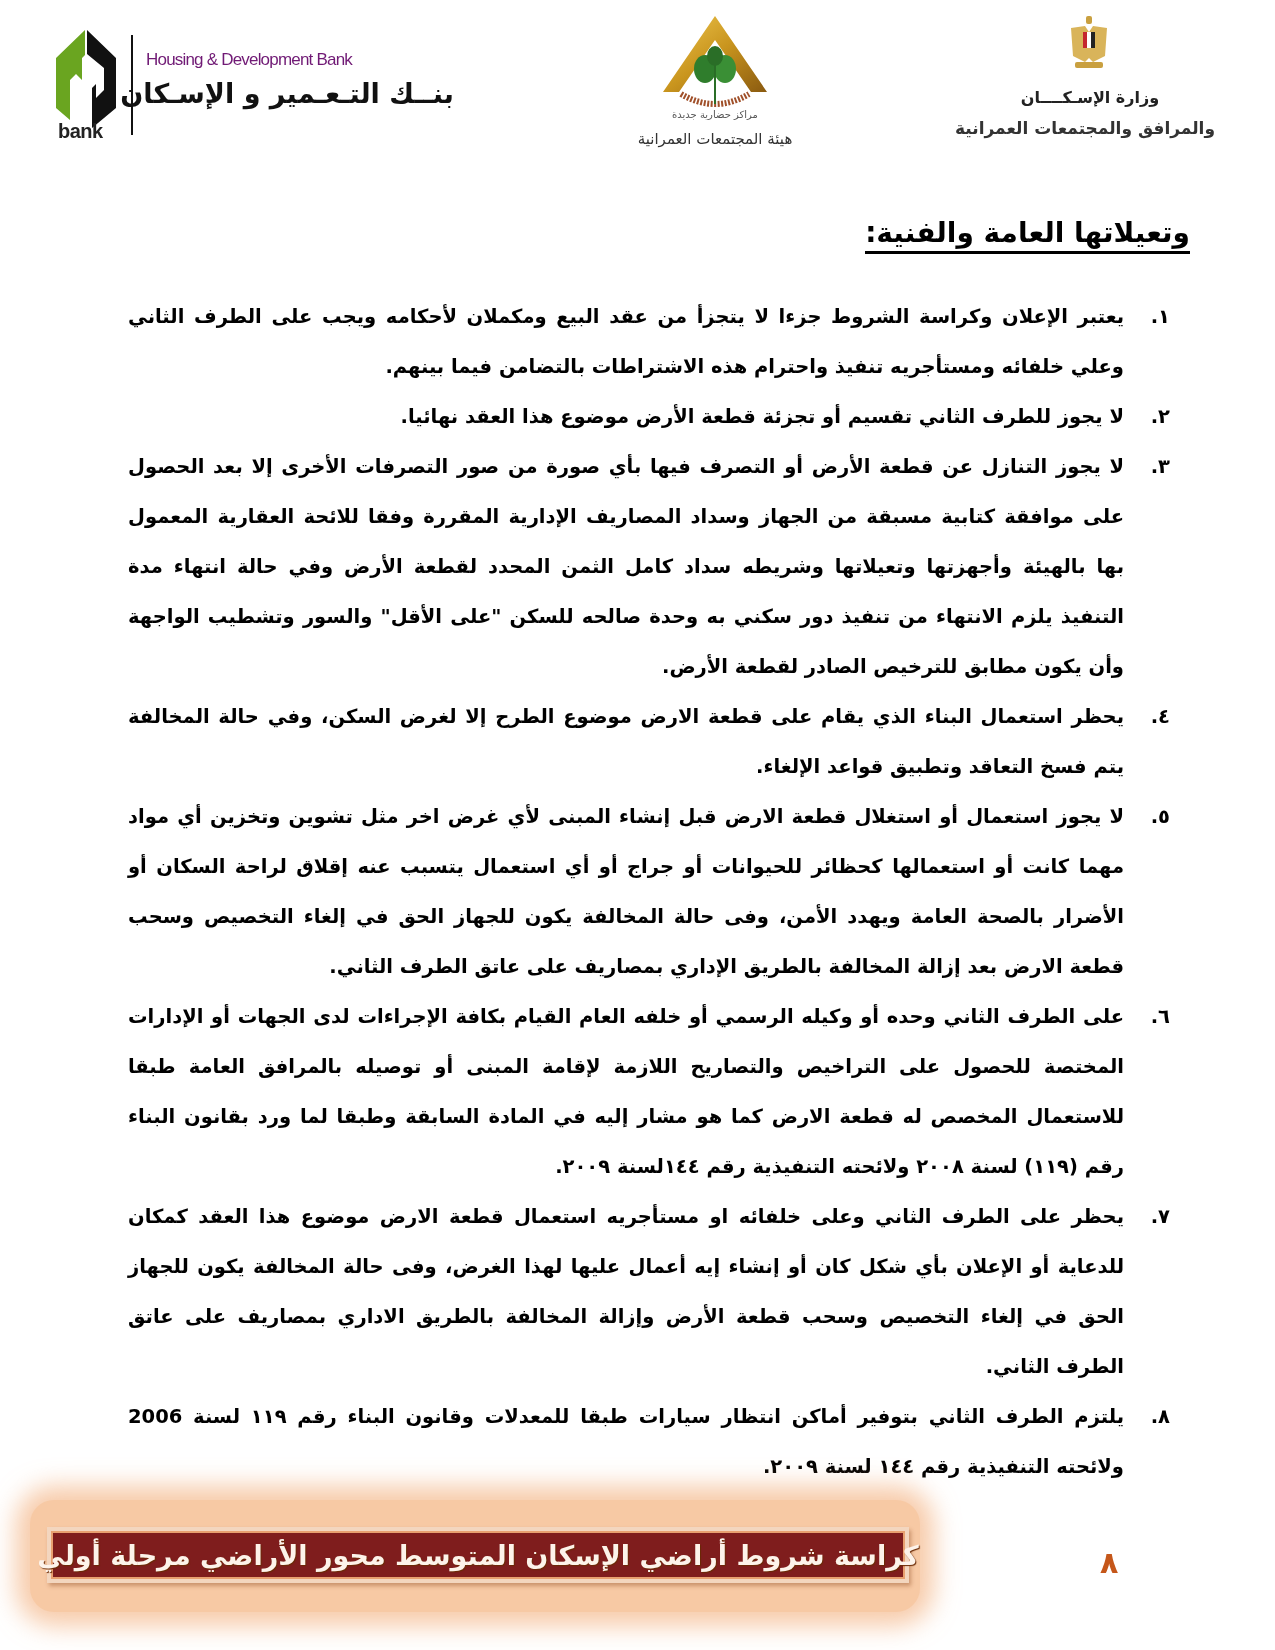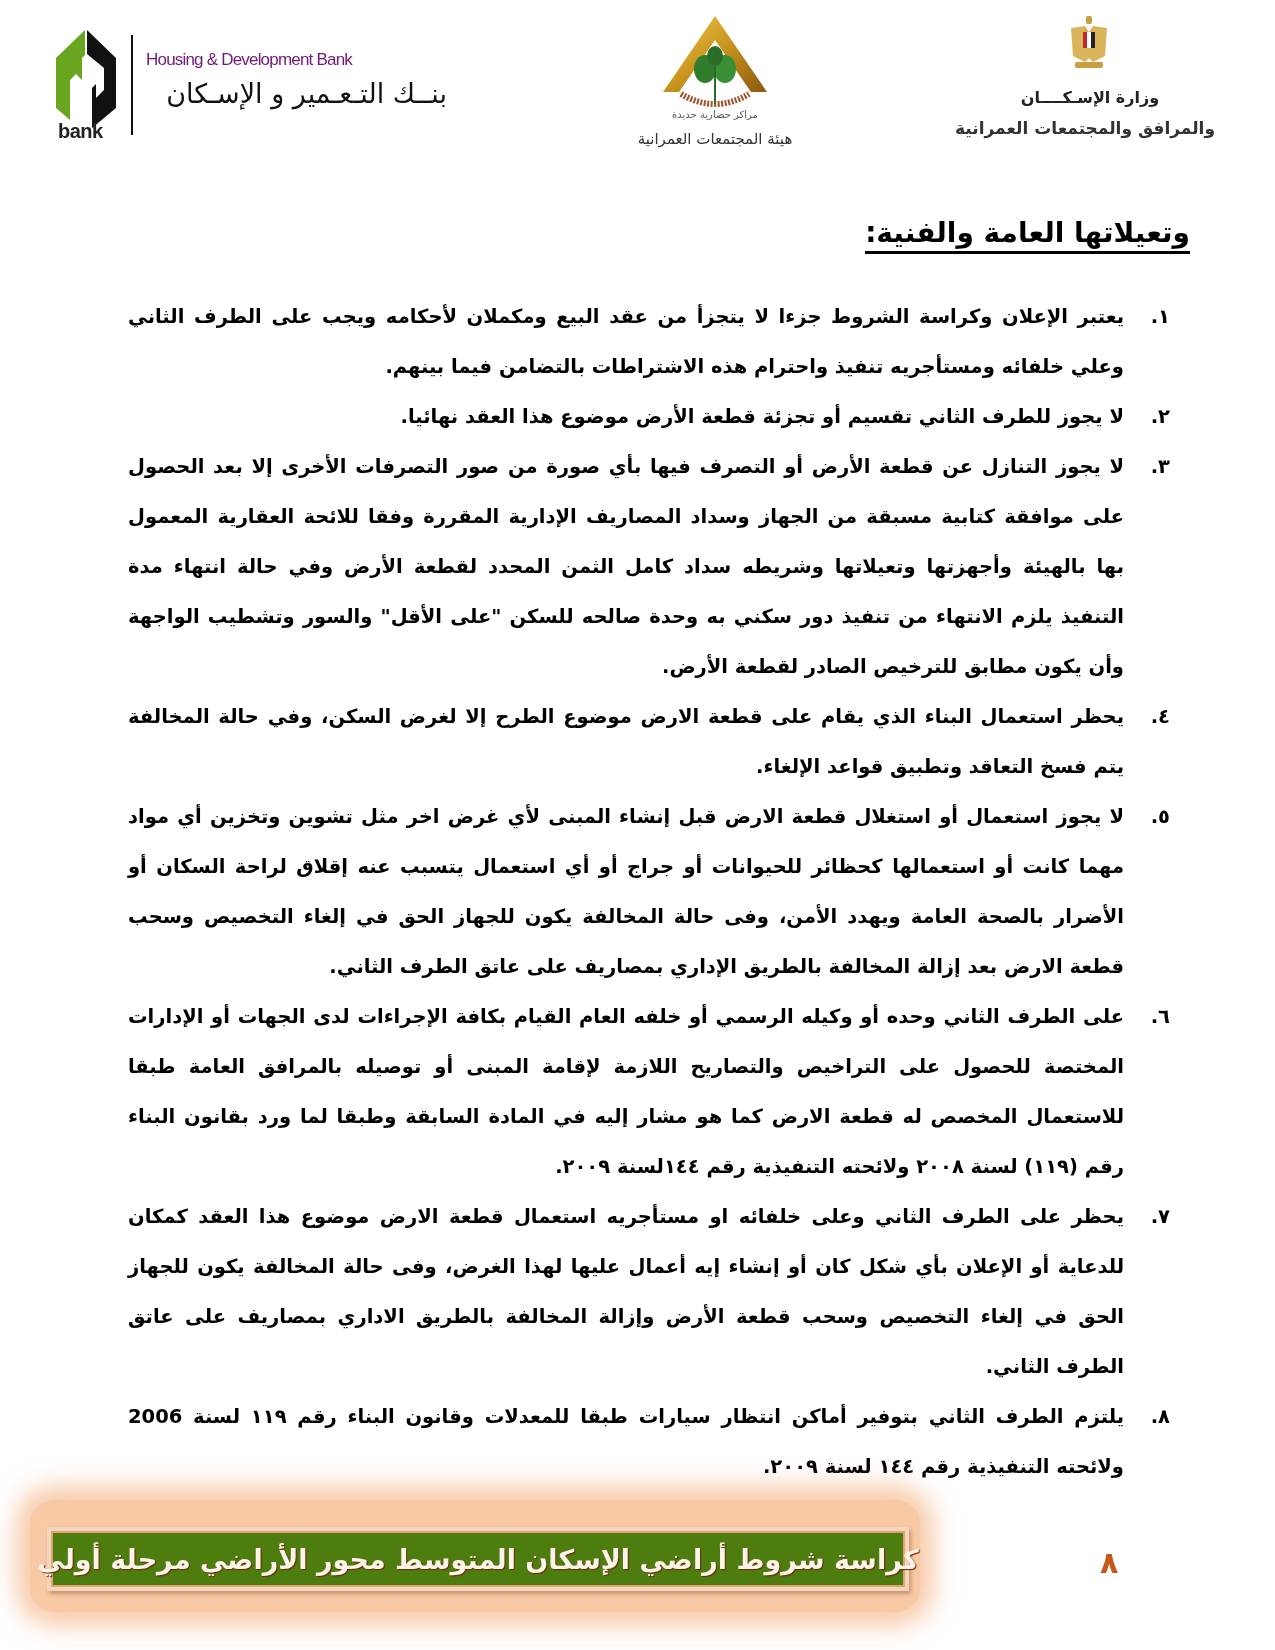--- a/index.html
+++ b/index.html
@@ -9,22 +9,22 @@
     color: #000;
   }
   
   .hdb-logo { position: absolute; left: 52px; top: 28px; width: 70px; height: 112px; }
   .hdb-divider { position: absolute; left: 131px; top: 35px; width: 2px; height: 100px; background: #111; }
   .hdb-en {
     position: absolute; left: 146px; top: 50px; font-family: "Liberation Sans", sans-serif;
     font-weight: normal; font-size: 17px; color: #701a75; letter-spacing: -0.8px; white-space: nowrap;
   }
   .hdb-ar {
-    position: absolute; left: 143px; top: 78px; width: 304px; text-align: right; direction: rtl;
-    font-family: "DejaVu Sans", sans-serif; font-weight: normal; font-size: 27px; color: #111; white-space: nowrap;
+    position: absolute; left: 150px; top: 78px; width: 304px; text-align: right; direction: rtl;
+    font-family: "DejaVu Sans", sans-serif; font-weight: bold; font-size: 27px; color: #111; white-space: nowrap;
   }
   .bank-word {
     position: absolute; left: 58px; top: 120px; font-family: "Liberation Sans", sans-serif;
     font-size: 20px; font-weight: bold; color: #222; letter-spacing: -0.5px;
   }
   .nuca-logo { position: absolute; left: 655px; top: 14px; width: 120px; height: 110px; }
   .nuca-caption {
     position: absolute; left: 615px; top: 130px; width: 200px; text-align: center; direction: rtl;
     font-size: 15px; color: #333; white-space: nowrap;
   }
@@ -58,22 +58,22 @@
     font-size: 19.5px; font-weight: bold;
   }
   .cond-text { display: block; margin-right: 16px; }
   
   .footer-glow {
     position: absolute; left: 30px; top: 1500px; width: 890px; height: 112px;
     background: #f7c9a4; border-radius: 24px;
     box-shadow: 0 0 24px 14px rgba(240,160,100,0.55);
   }
   .footer-banner {
-    position: absolute; left: 47px; top: 1527px; width: 862px; height: 64px;
-    background: #4d7c0f; border: 4px solid #f3d6bf; box-sizing: border-box;
+    position: absolute; left: 47px; top: 1527px; width: 862px; height: 56px;
+    background: #7f1d1d; border: 4px solid #f3d6bf; box-sizing: border-box;
     box-shadow: inset 0 0 0 2px #e8a070, 2px 3px 4px rgba(120,50,10,0.35);
     display: flex; align-items: center; justify-content: center; direction: rtl;
   }
   .footer-banner span {
     color: #fdf3ea; font-weight: bold; font-size: 27px; white-space: nowrap;
     text-shadow: 1px 1px 1px #6a2a05;
   }
   .page-number {
     position: absolute; left: 1100px; top: 1545px; color: #c5571a; font-weight: bold; font-size: 30px;
   }

